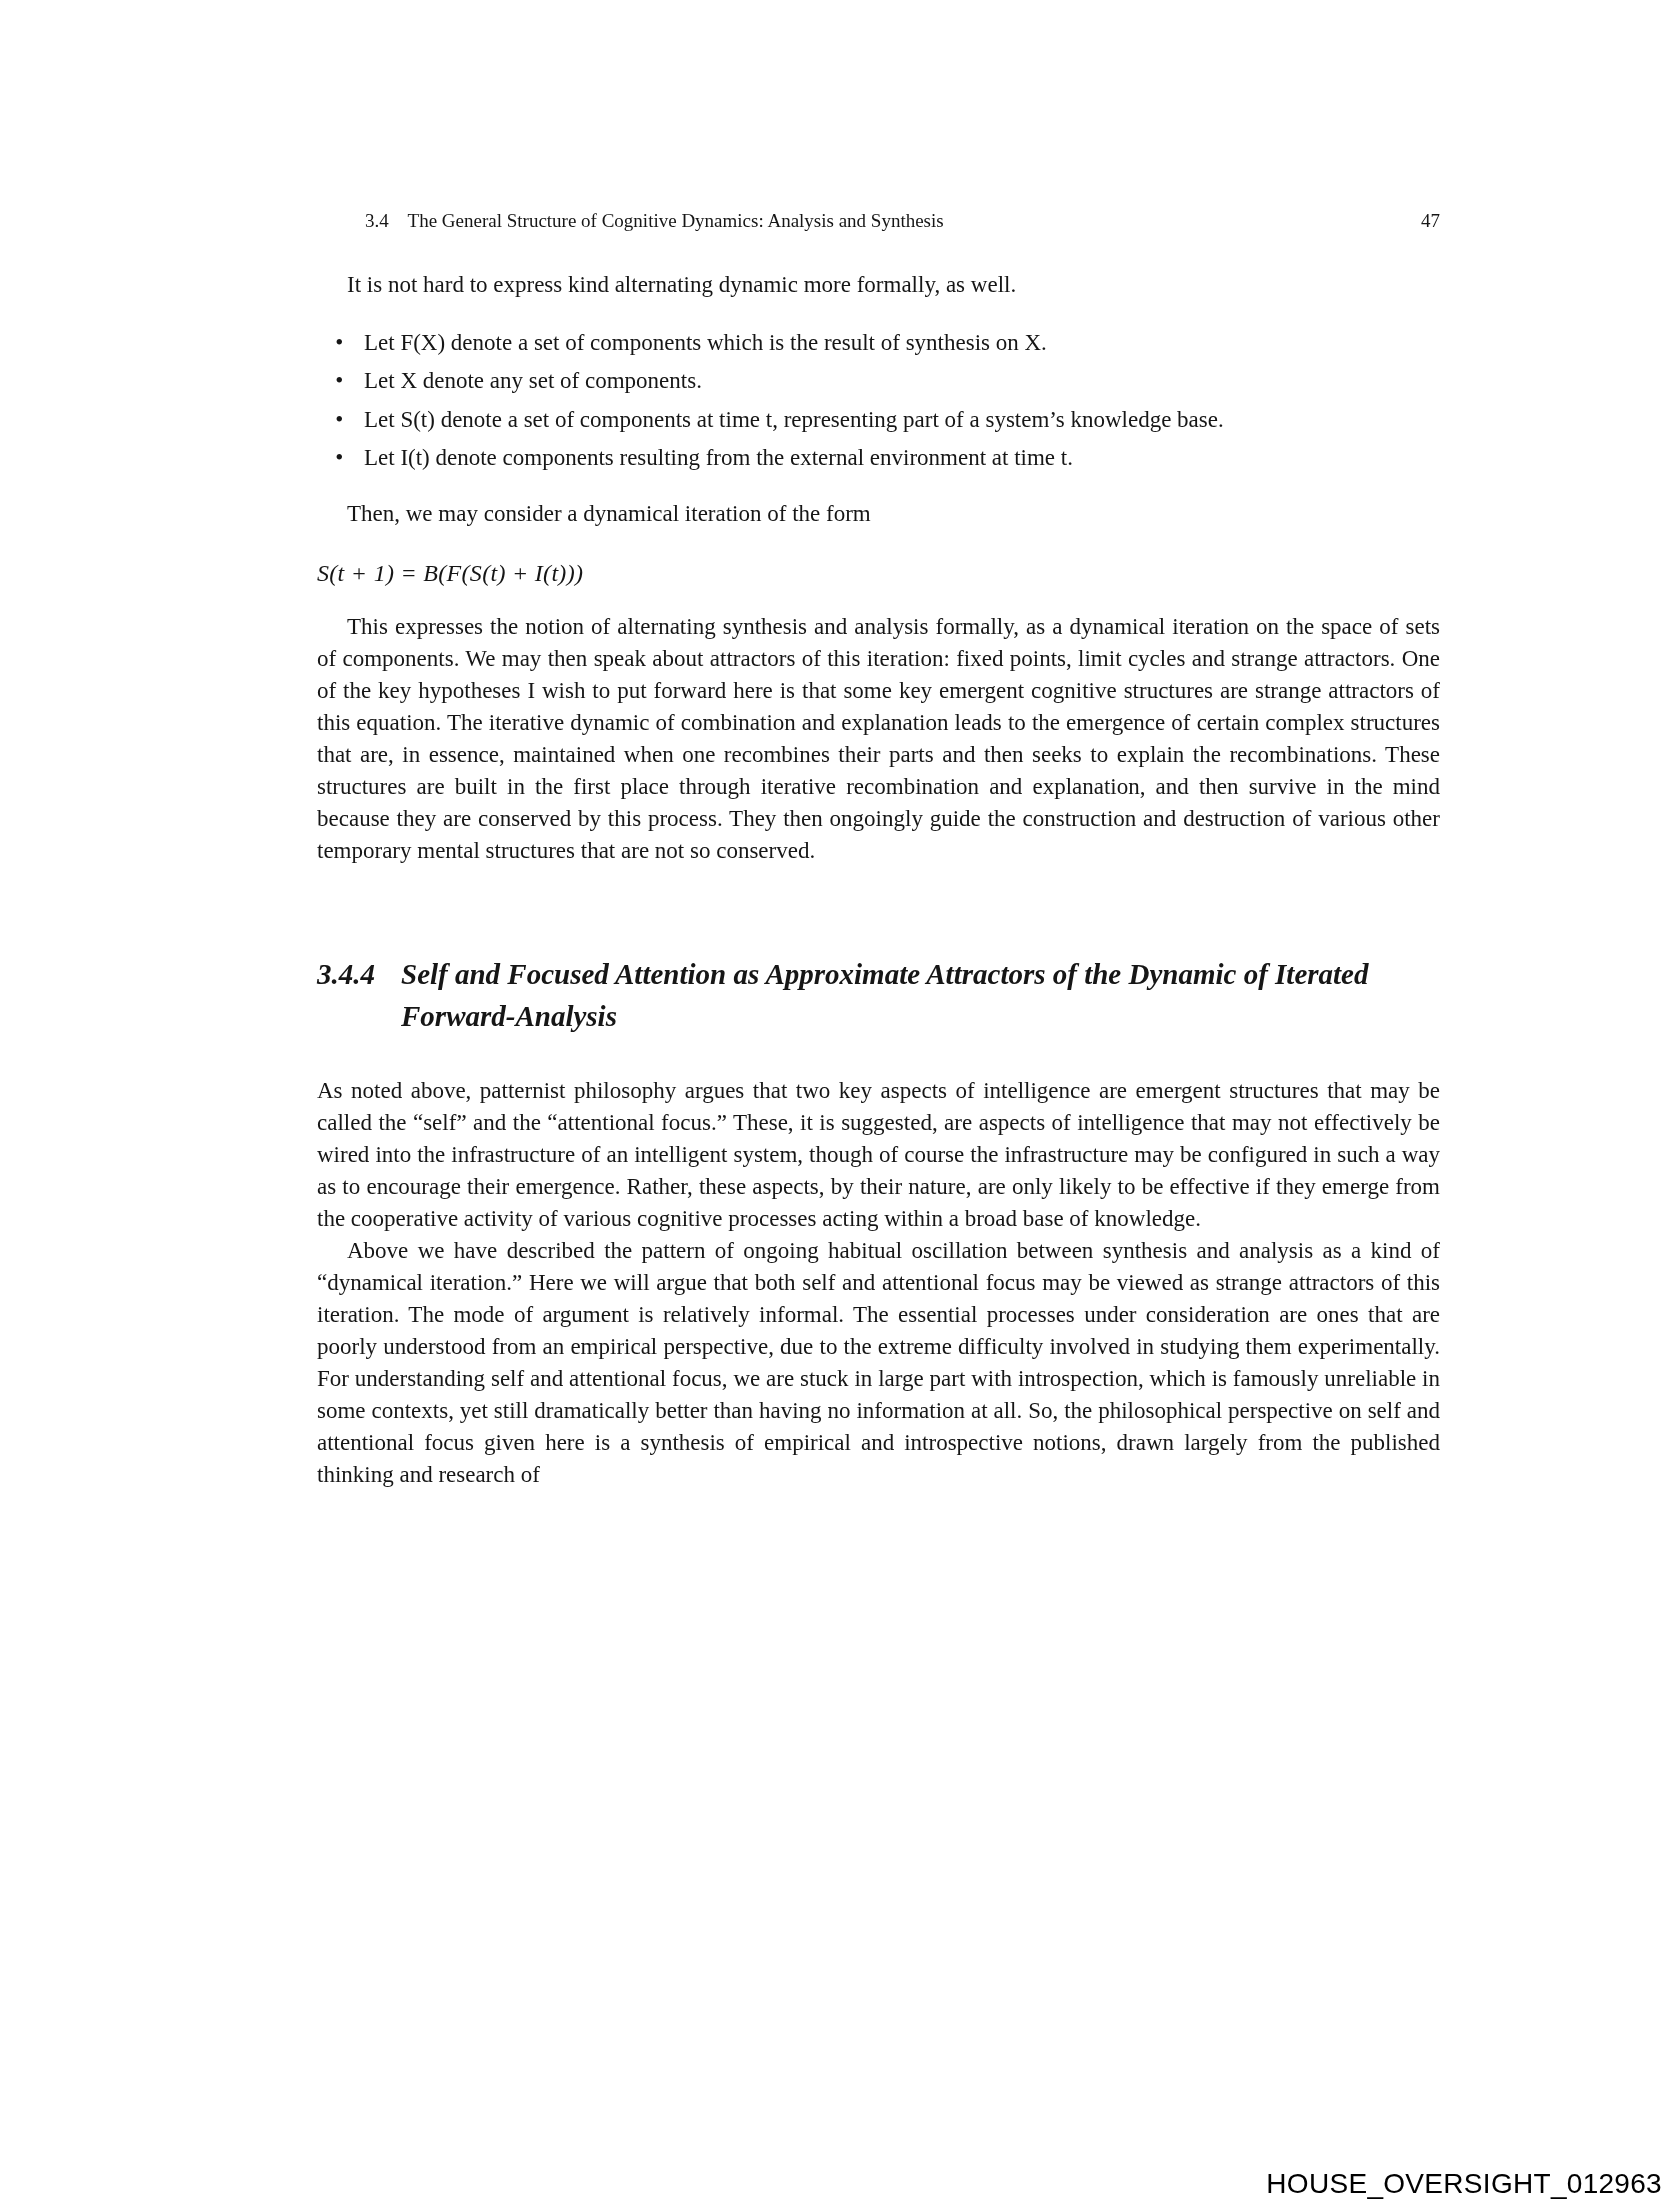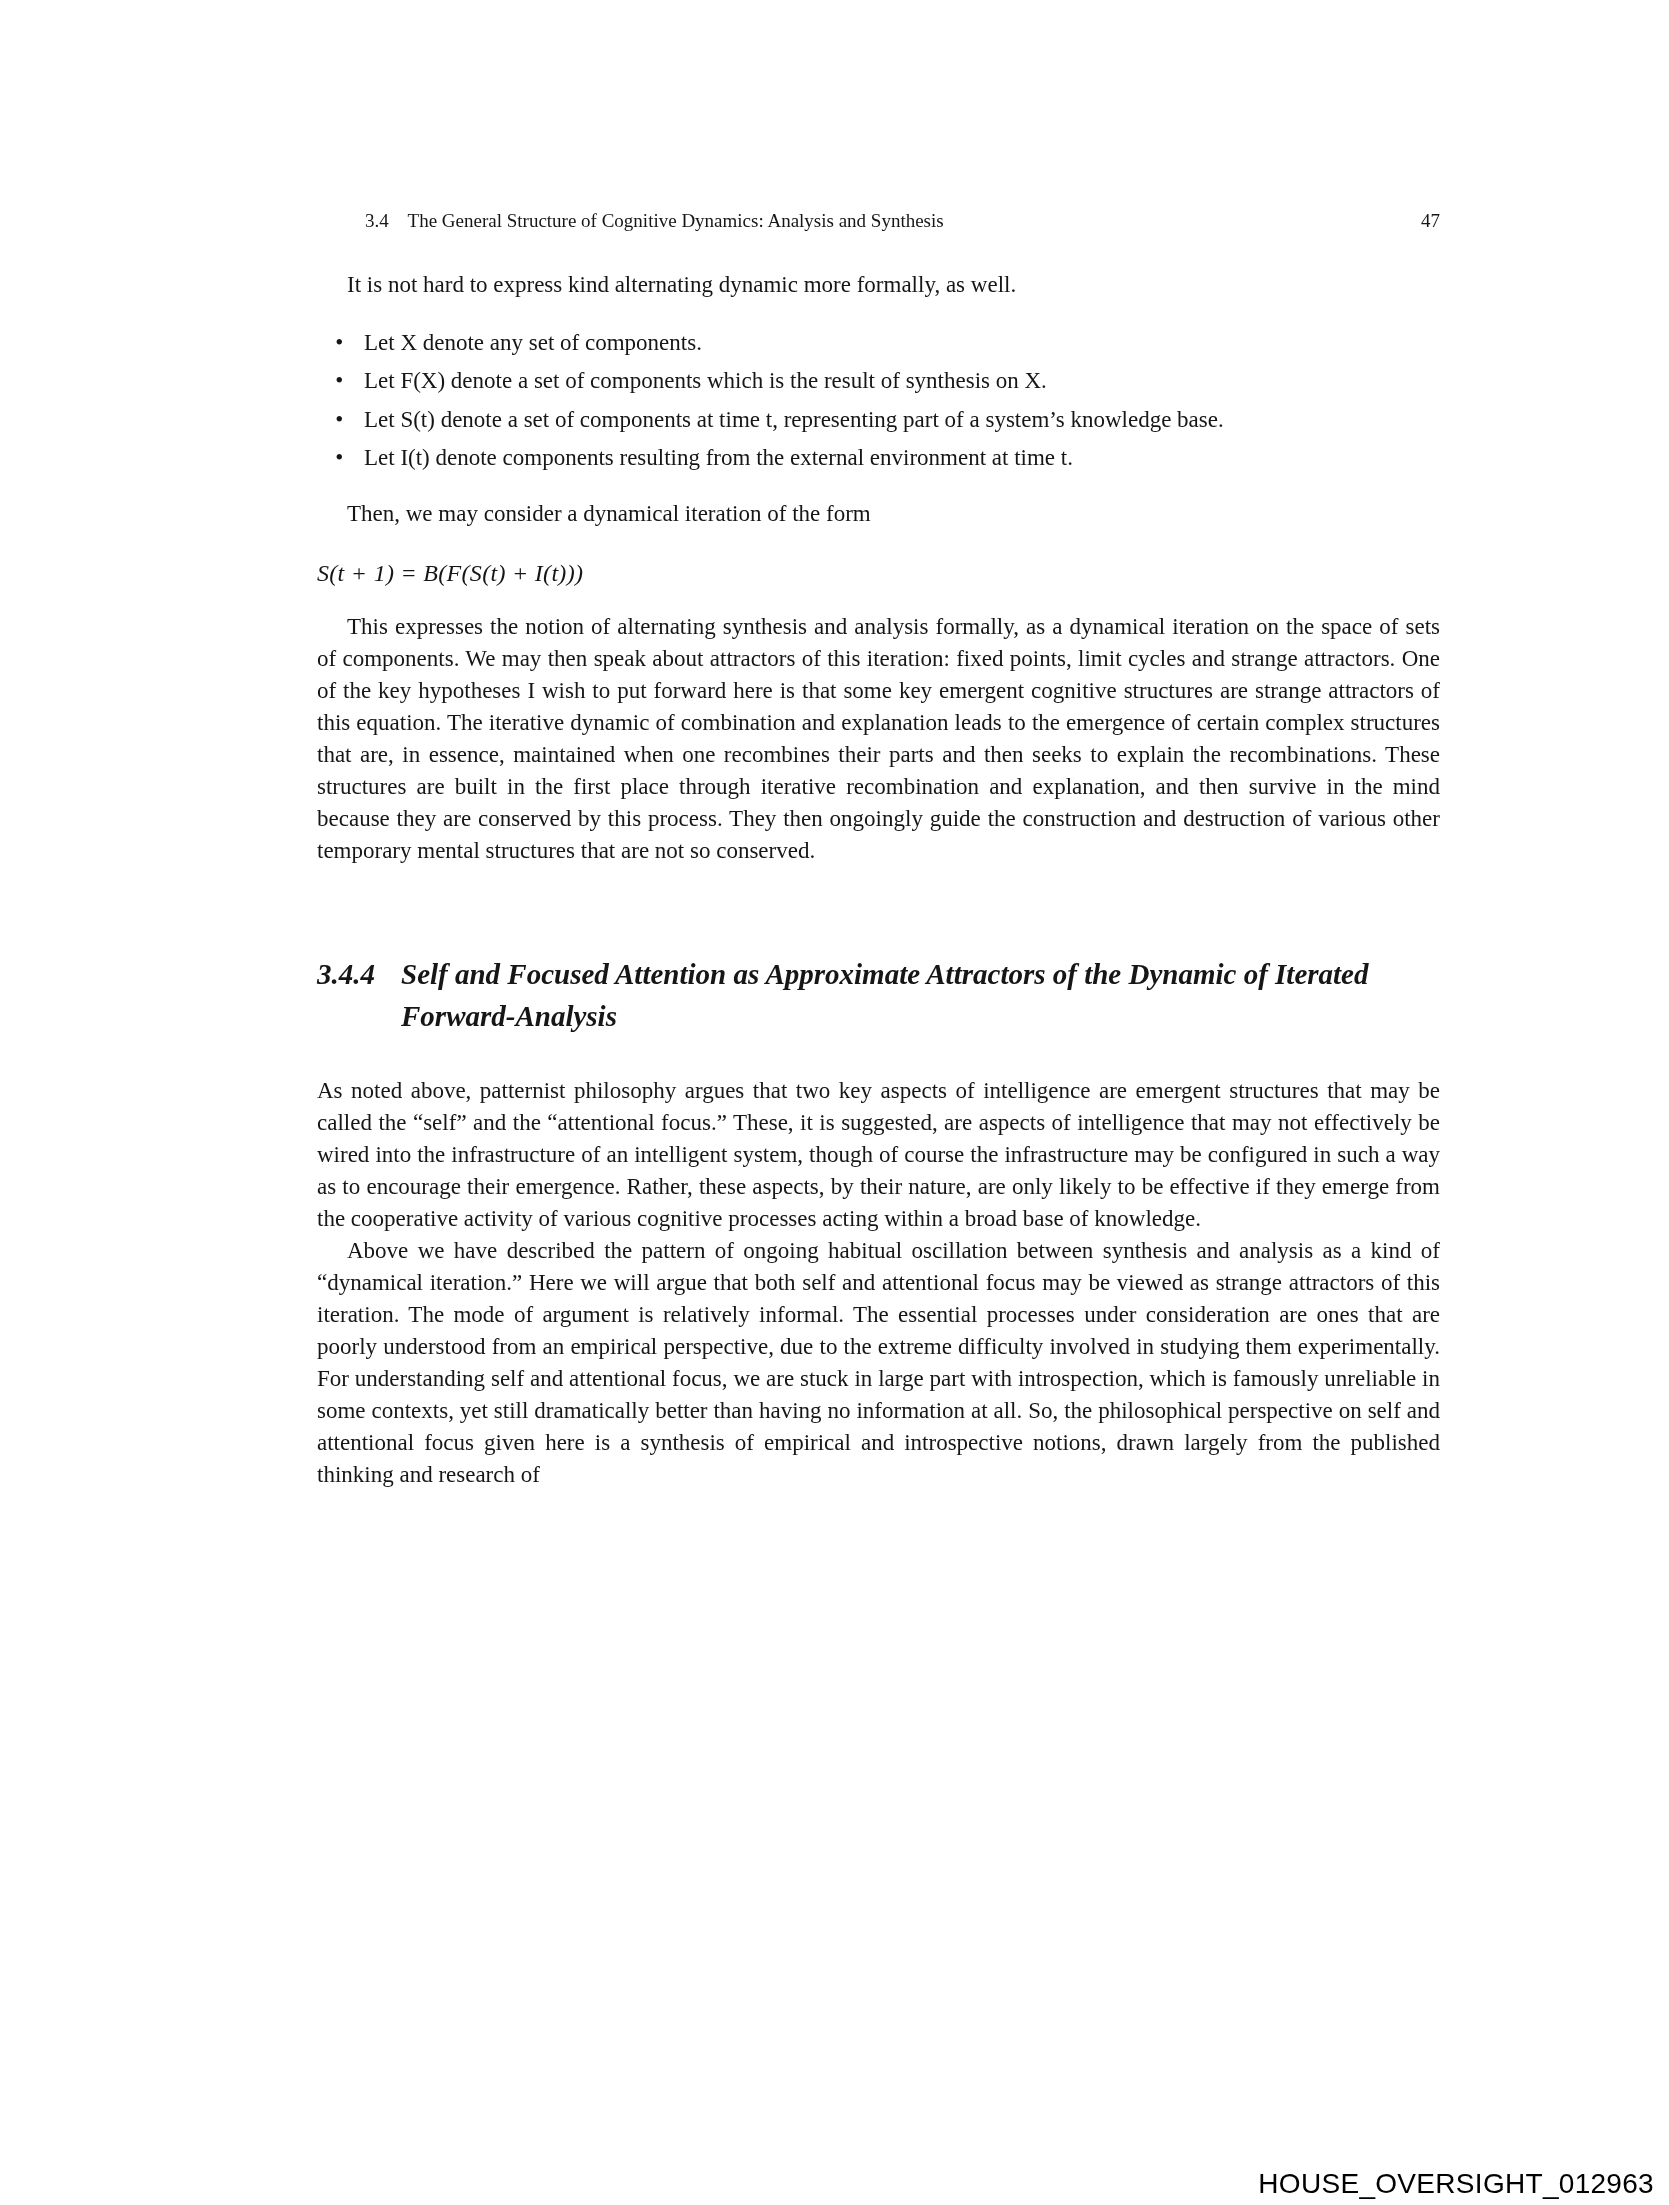--- a/index.html
+++ b/index.html
@@ -93,21 +93,21 @@
     font-weight: bold;
     font-style: italic;
     margin: 86px 0 38px 0;
   }
   .sec-num { flex: none; margin-right: 26px; }
   .sec-title { max-width: 982px; }
 
   
   .watermark {
     position: absolute;
-    right: 15px;
+    right: 7px;
     bottom: 5.2px;
     font-family: "Liberation Sans", "DejaVu Sans", sans-serif;
     font-size: 28px;
     color: #000000;
     letter-spacing: 0.3px;
   }
 </style>
 </head>
 <body>
 
@@ -118,22 +118,22 @@
       <span class="rh-num">3.4</span>
       <span class="rh-title">The General Structure of Cognitive Dynamics: Analysis and Synthesis</span>
     </span>
     <span class="rh-page">47</span>
   </header>
 
 
   <p class="para indent para-intro">It is not hard to express kind alternating dynamic more formally, as well.</p>
 
   <ul class="bullets">
+    <li>Let F(X) denote a set of components which is the result of synthesis on X.</li>
     <li>Let X denote any set of components.</li>
-    <li>Let F(X) denote a set of components which is the result of synthesis on X.</li>
     <li>Let S(t) denote a set of components at time t, representing part of a system’s knowledge base.</li>
     <li>Let I(t) denote components resulting from the external environment at time t.</li>
   </ul>
 
   <p class="para indent para-then">Then, we may consider a dynamical iteration of the form</p>
 
   <div class="formula">S(t + 1) = B(F(S(t) + I(t)))</div>
 
   <p class="para indent">This expresses the notion of alternating synthesis and analysis formally, as a dynamical iteration on the space of sets of components. We may then speak about attractors of this iteration: fixed points, limit cycles and strange attractors. One of the key hypotheses I wish to put forward here is that some key emergent cognitive structures are strange attractors of this equation. The iterative dynamic of combination and explanation leads to the emergence of certain complex structures that are, in essence, maintained when one recombines their parts and then seeks to explain the recombinations. These structures are built in the first place through iterative recombination and explanation, and then survive in the mind because they are conserved by this process. They then ongoingly guide the construction and destruction of various other temporary mental structures that are not so conserved.</p>
 

